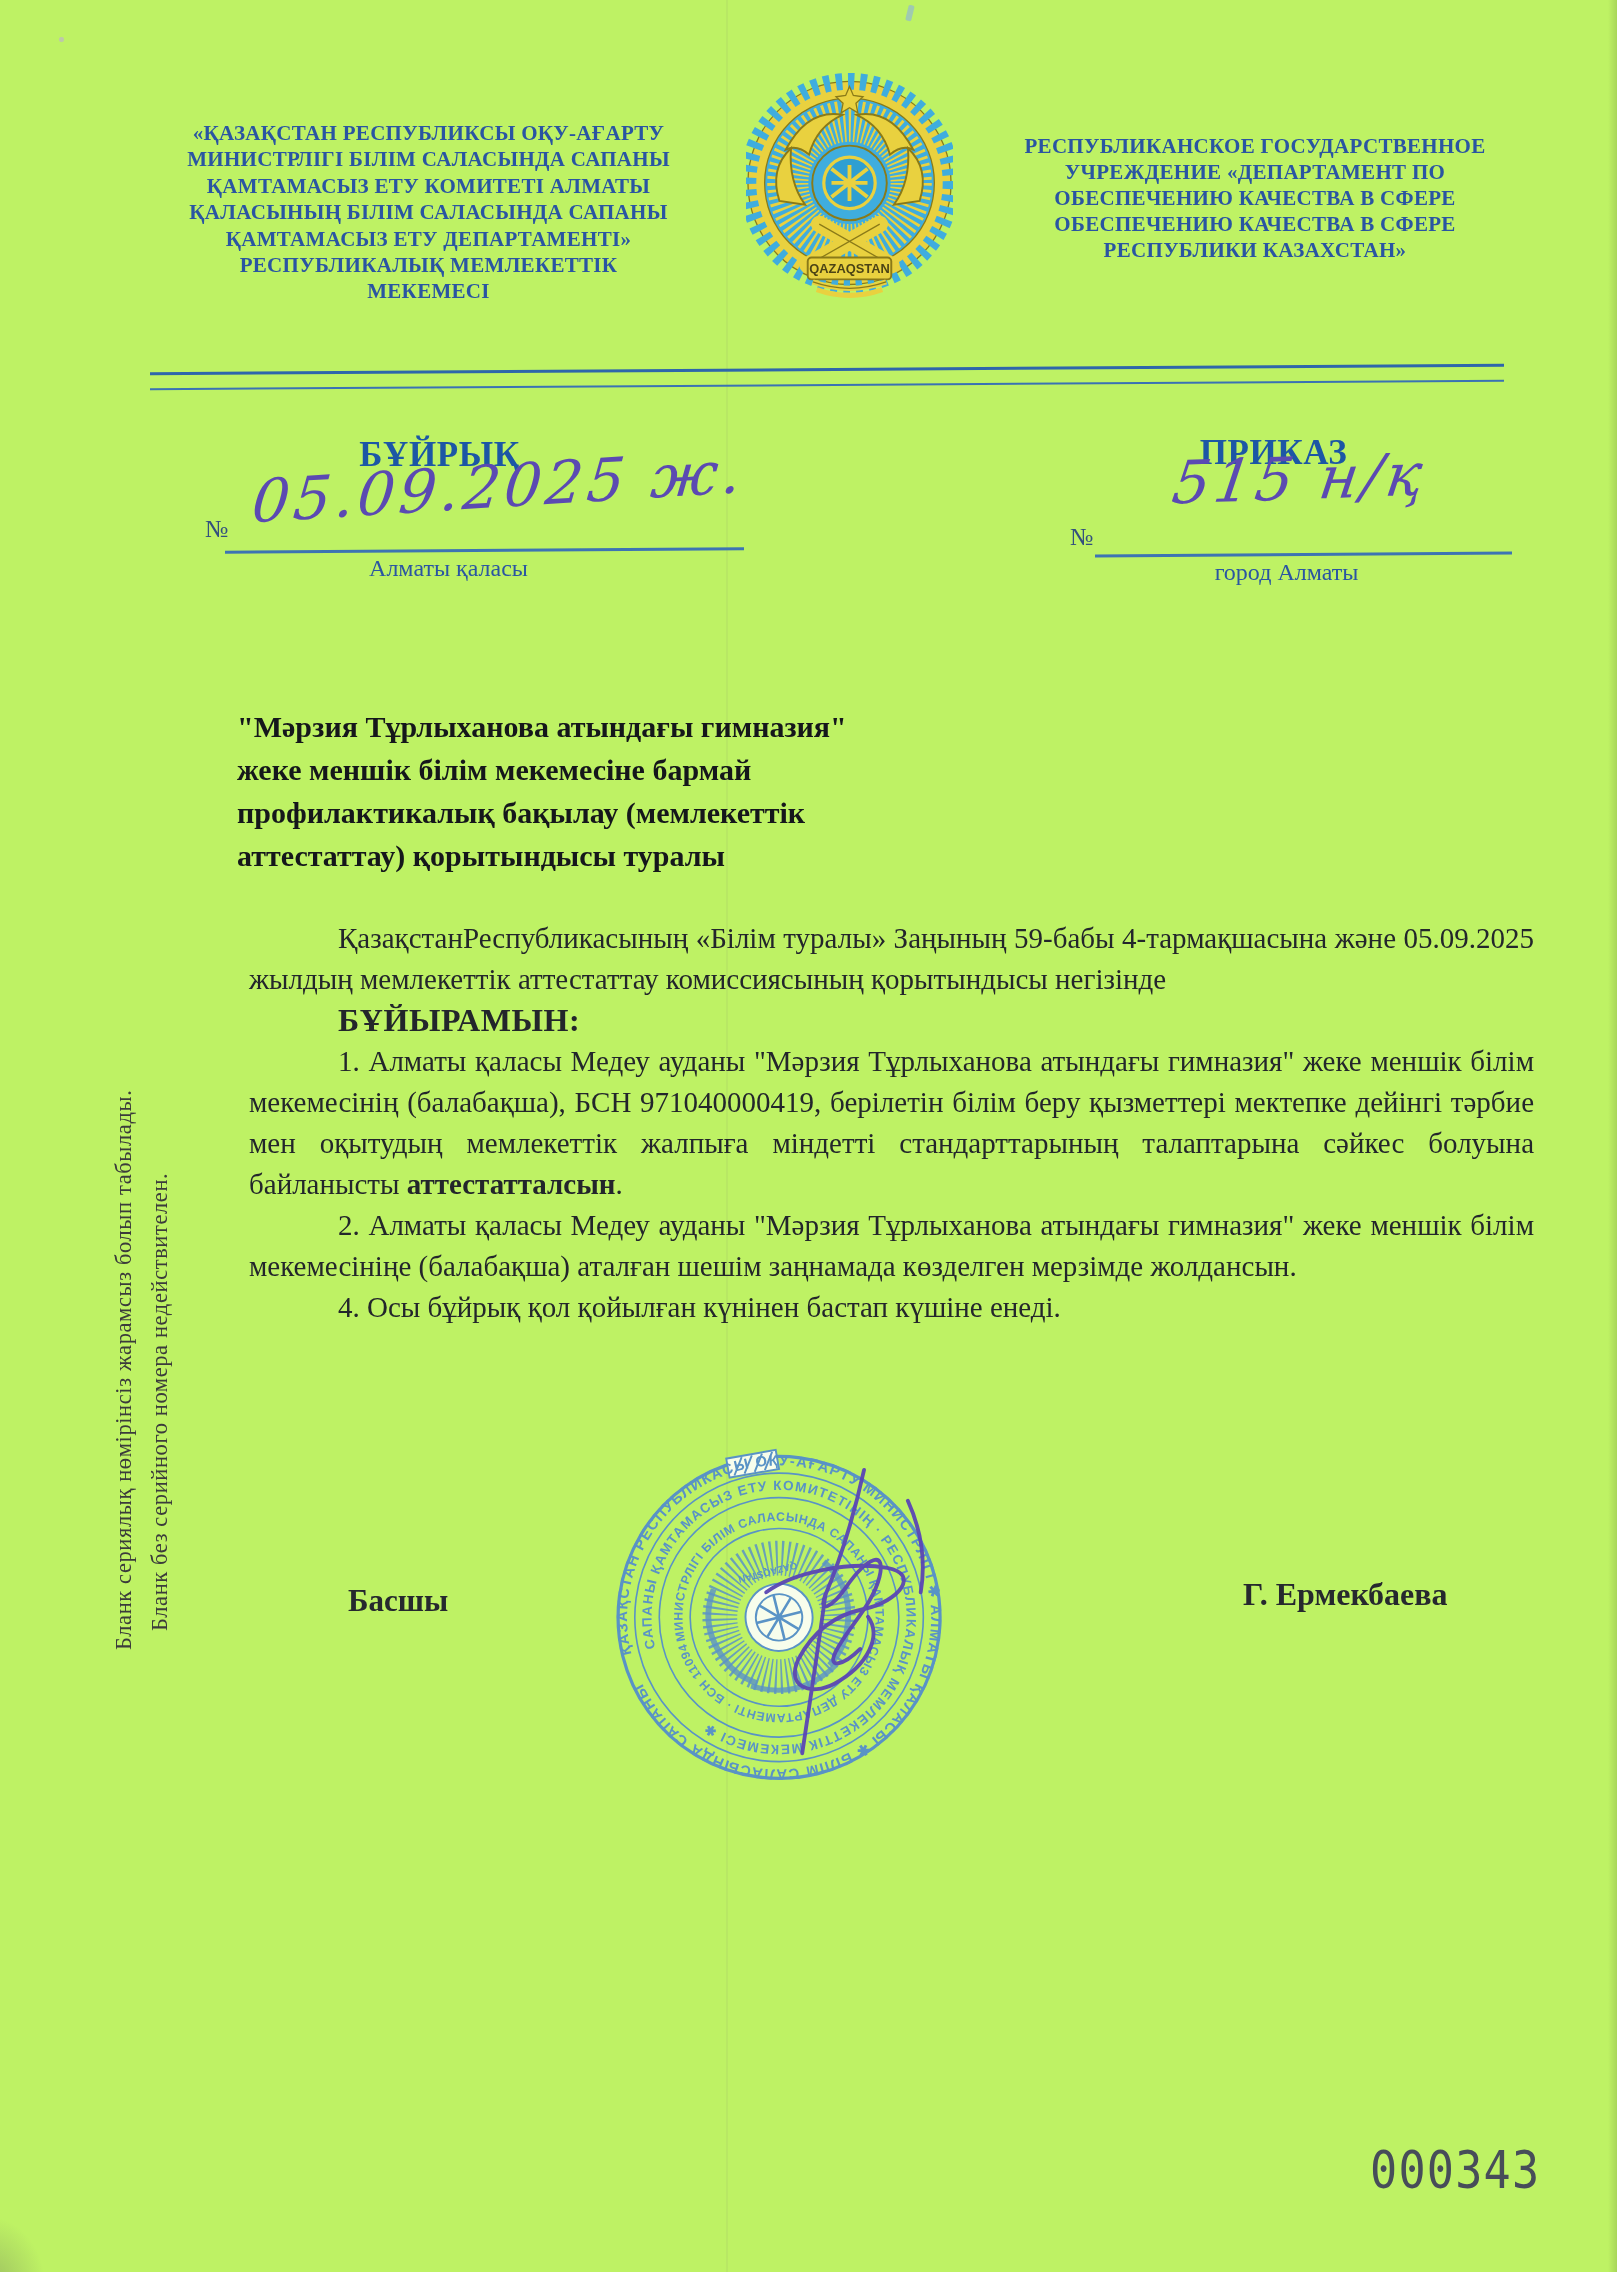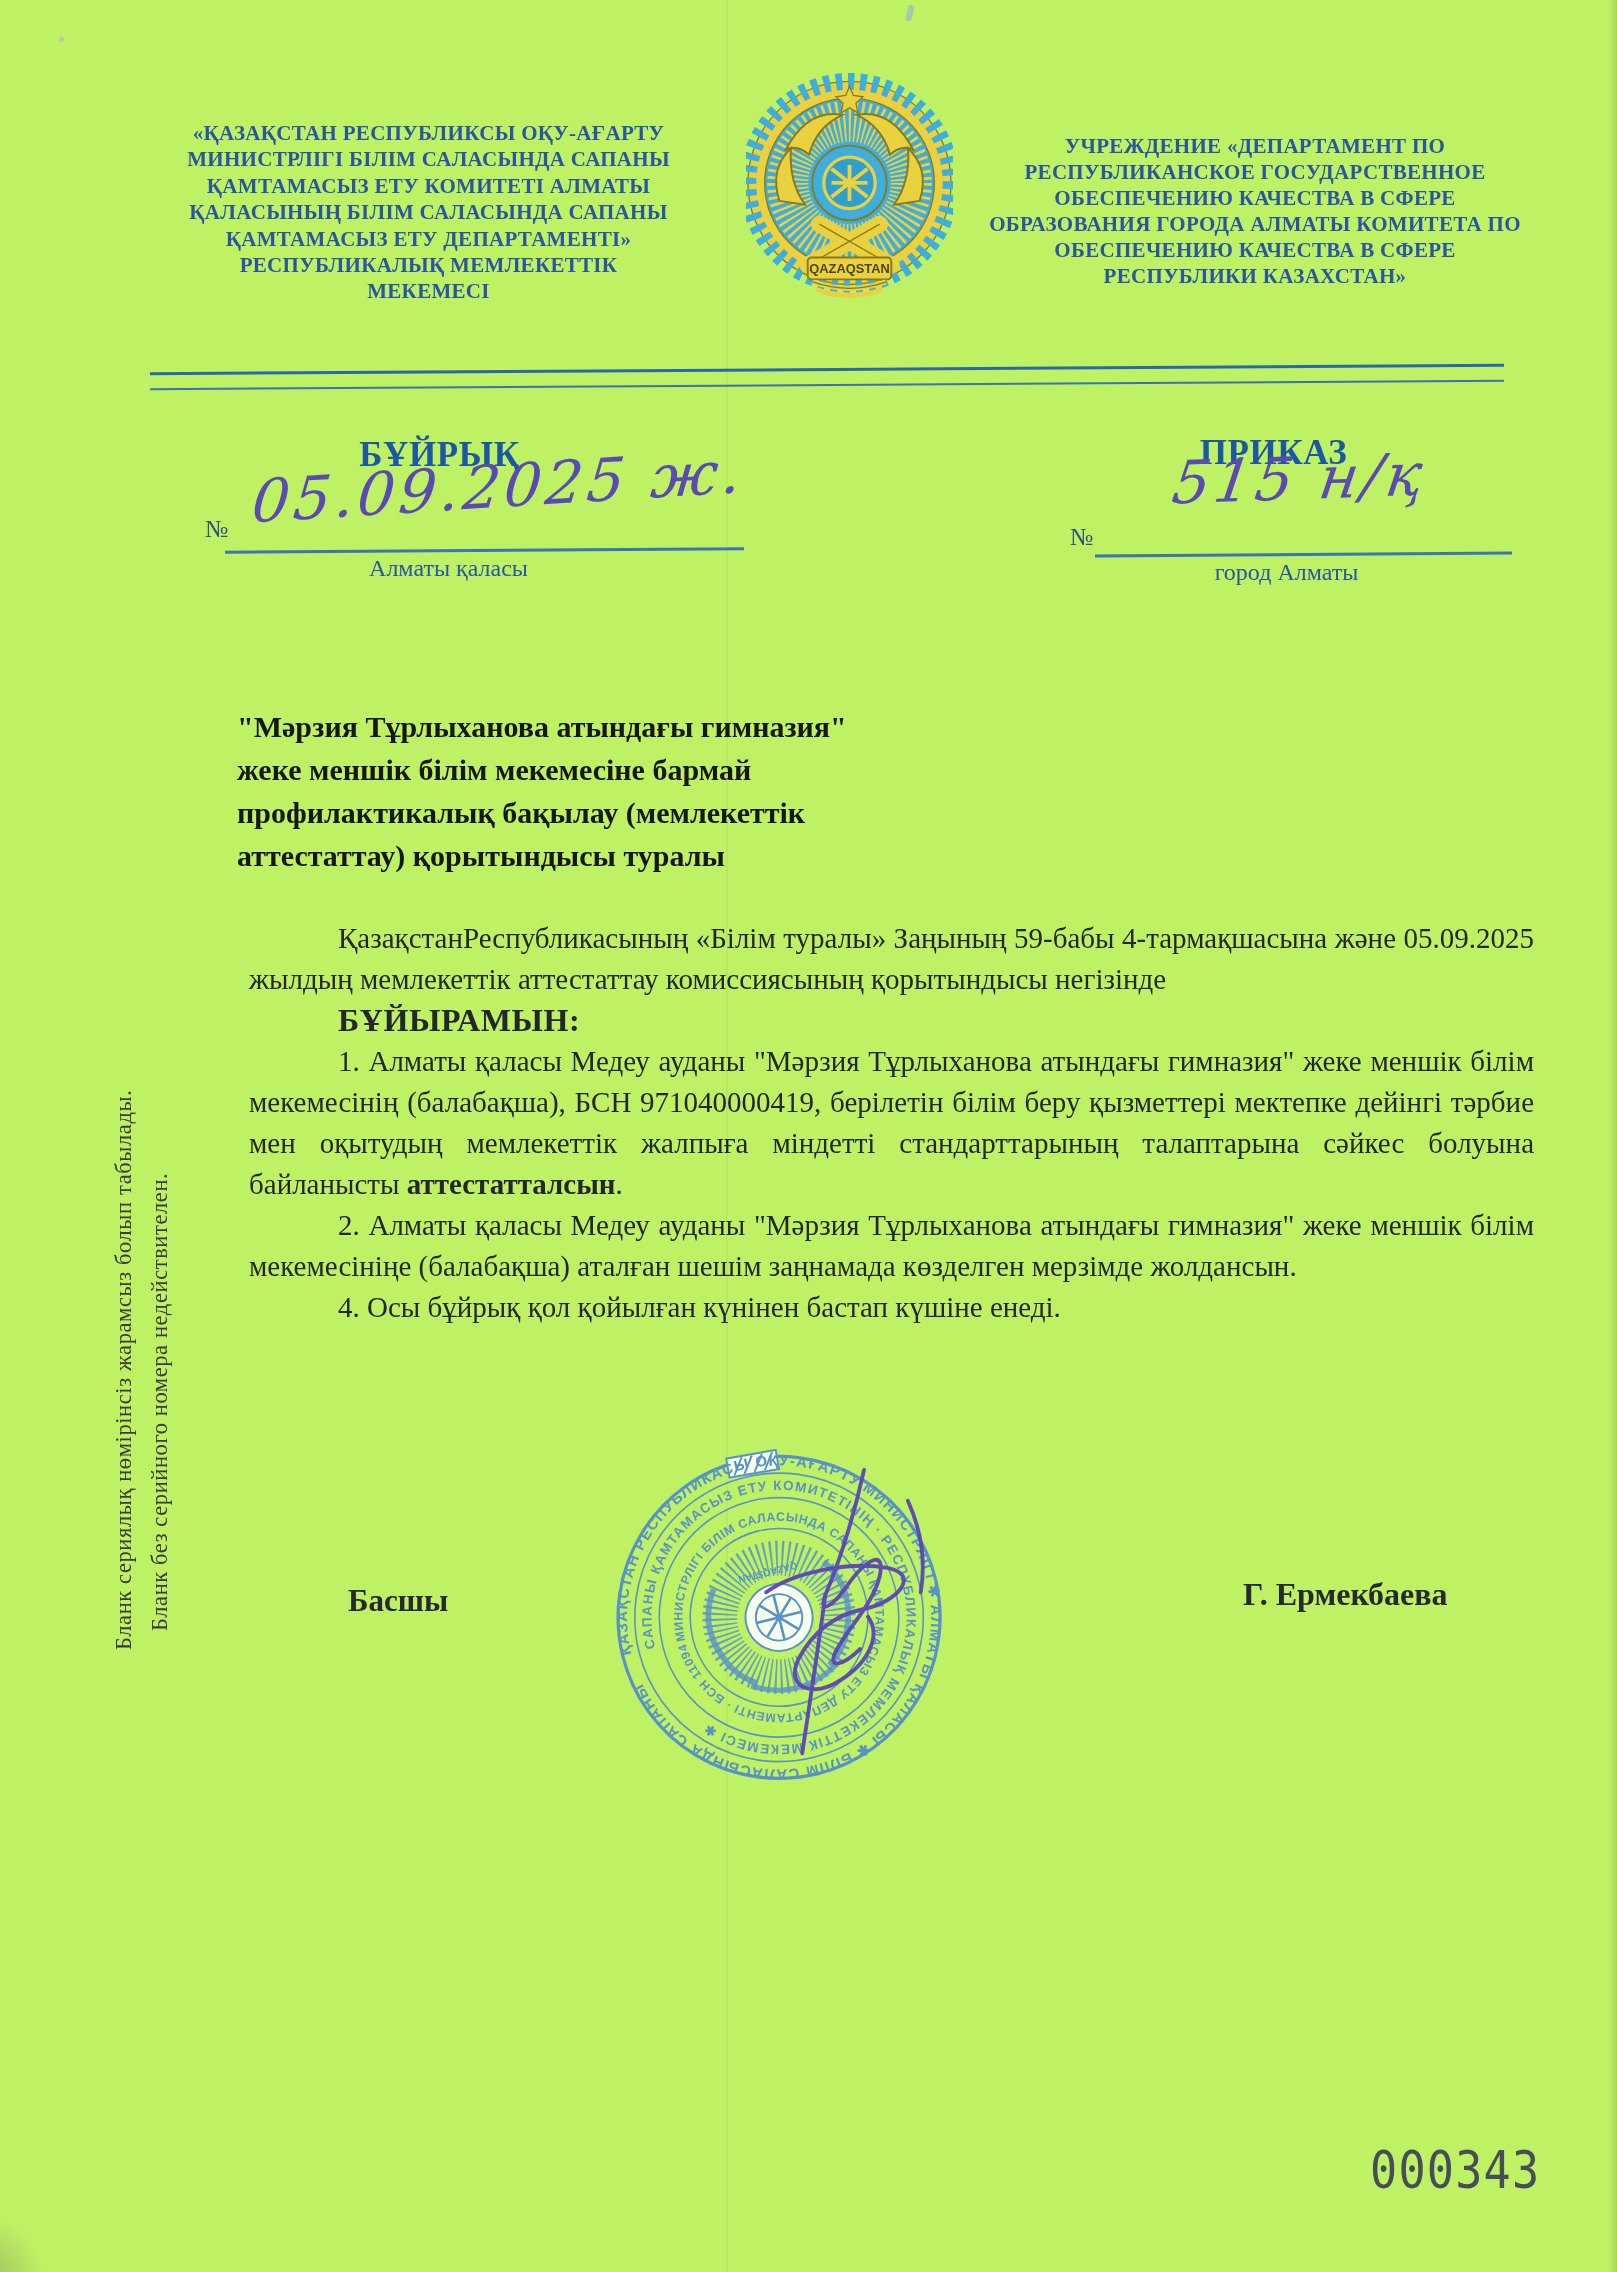--- a/index.html
+++ b/index.html
@@ -122,24 +122,23 @@
       <path d="M96 300 L208 236 M226 300 L114 236" stroke="#8a7a18" stroke-width="2" fill="none"></path>
 
       <rect x="96" y="288" width="130" height="34" rx="6" fill="#e9d13f" stroke="#8a7a18" stroke-width="3"></rect>
       <text x="161" y="312" text-anchor="middle" font-family="Liberation Sans, sans-serif" font-size="20" font-weight="bold" fill="#4c4415">QAZAQSTAN</text>
       <path d="M104 326 Q161 346 218 326 M110 338 Q161 356 212 338" stroke="#e9d13f" stroke-width="8" fill="none"></path>
       <path d="M104 326 Q161 346 218 326" stroke="#8a7a18" stroke-width="2" fill="none"></path>
     </svg>
   </div>
 
   <div class="org org-right">
+    <div>РЕСПУБЛИКАНСКОЕ ГОСУДАРСТВЕННОЕ</div>
     <div>УЧРЕЖДЕНИЕ «ДЕПАРТАМЕНТ ПО</div>
-    <div>РЕСПУБЛИКАНСКОЕ ГОСУДАРСТВЕННОЕ</div>
     <div>ОБЕСПЕЧЕНИЮ КАЧЕСТВА В СФЕРЕ</div>
-    <div>ОБРАЗОВАНИЯ ГОРОДА АЛМАТЫ КОМИТЕТА ПО</div>
     <div>ОБЕСПЕЧЕНИЮ КАЧЕСТВА В СФЕРЕ</div>
     <div>РЕСПУБЛИКИ КАЗАХСТАН»</div>
   </div>
 
   <div class="rule rule-1"></div>
   <div class="rule rule-2"></div>
 
   <div class="order-h h-kk">БҰЙРЫҚ</div>
   <div class="order-h h-ru">ПРИКАЗ</div>
 

